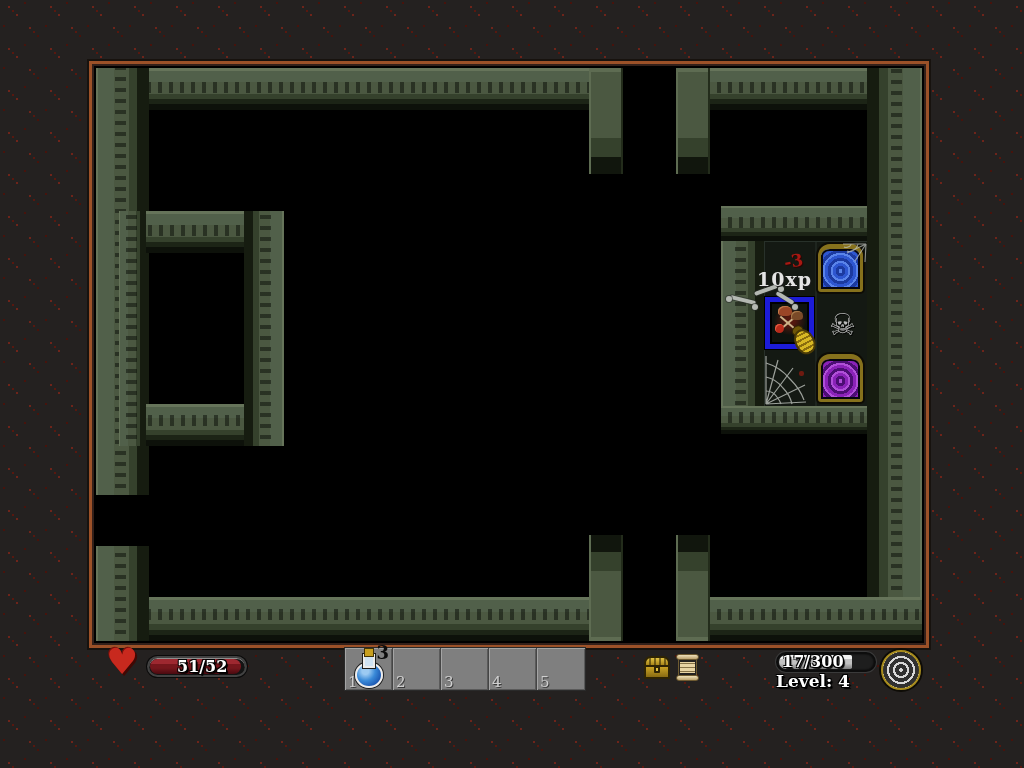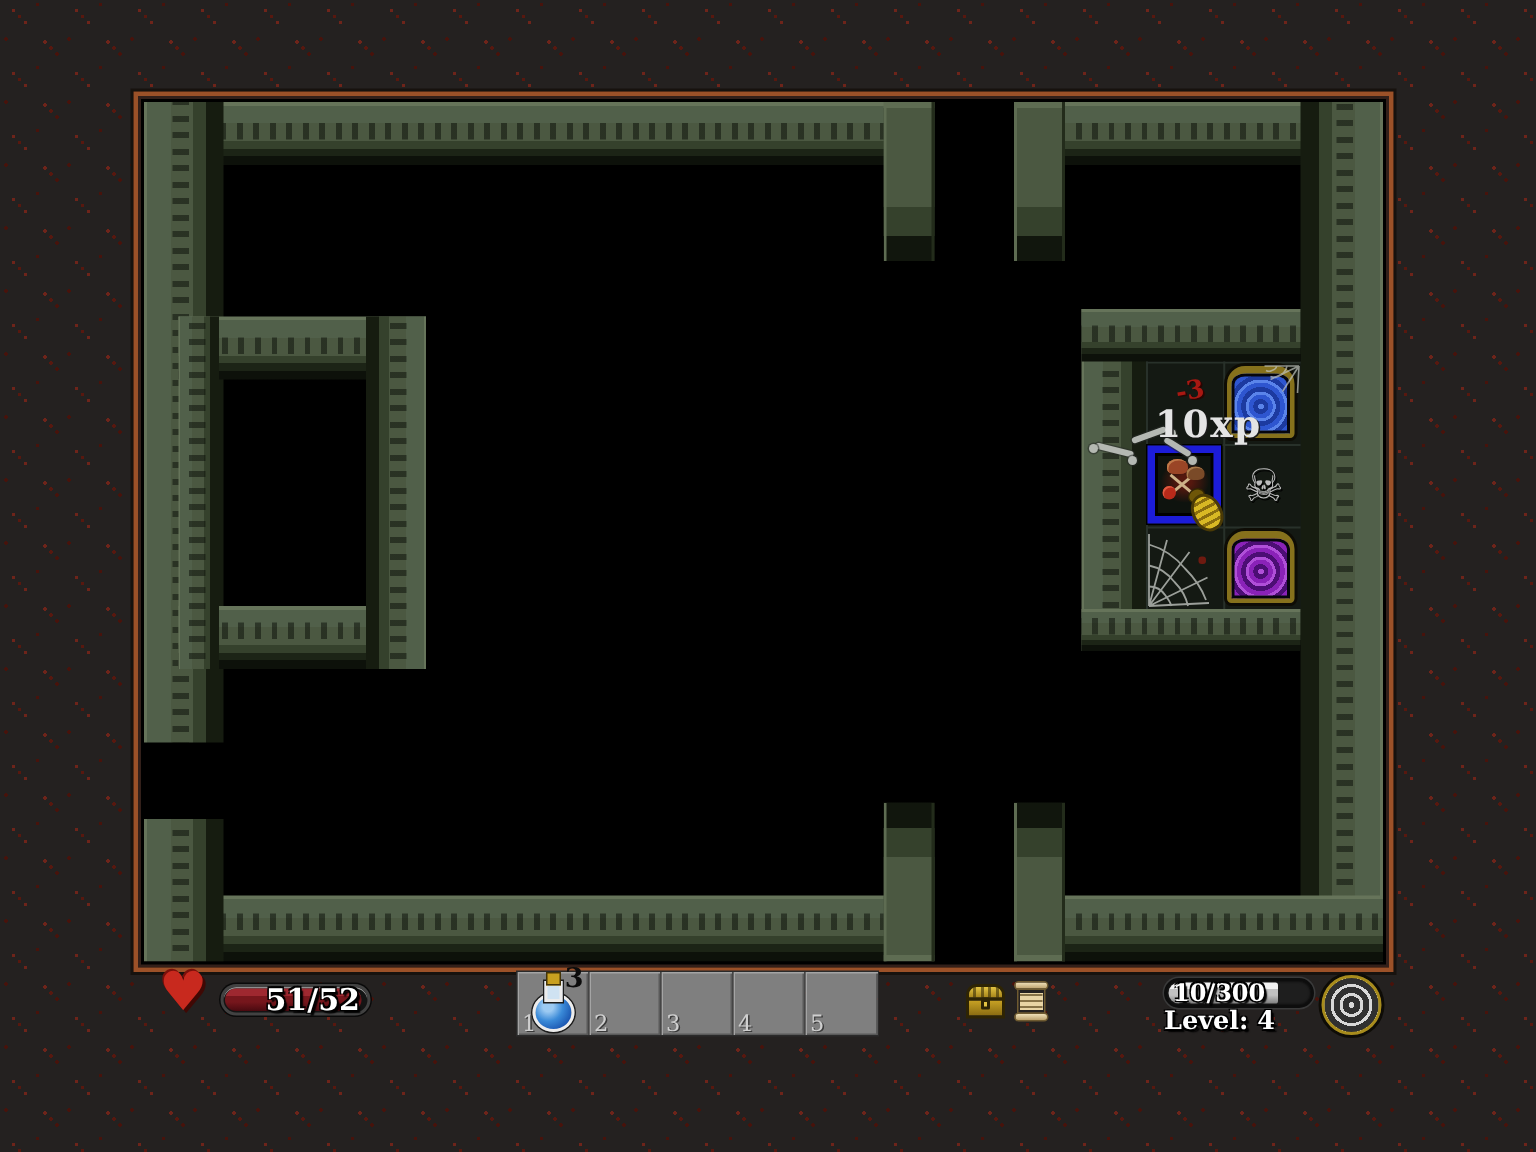--- a/index.html
+++ b/index.html
@@ -61,34 +61,34 @@
     background:radial-gradient(#54180e 20%, rgba(84,24,14,0) 72%);}
   .cap-shape{position:absolute;border-radius:55% 55% 40% 40%;}
   .mush-stem{position:absolute;height:2px;background:#cdb288;}
   .berry{position:absolute;border-radius:50%;}
   .beetle{position:absolute;width:22px;height:28px;transform:rotate(-28deg);}
   .beetle .bbody{position:absolute;left:3px;top:5px;width:16px;height:22px;border-radius:50% 50% 46% 46%;
     background:repeating-linear-gradient(0deg,#d8b824 0 3px,#8a6d0e 3px 5px);border:2px solid #4a3a06;}
   .beetle .bhead{position:absolute;left:6px;top:0;width:10px;height:8px;border-radius:50%;background:#6e5608;border:1px solid #302404;}
   .bone{position:absolute;height:4px;background:#b4b8b2;border-radius:3px;box-shadow:0 0 0 1px rgba(40,44,40,.55);}
   .knob{position:absolute;width:6px;height:6px;border-radius:50%;background:#b4b8b2;box-shadow:0 0 0 1px rgba(40,44,40,.55);}
-  .floater-xp{position:absolute;left:661px;top:200px;font-size:25px;font-weight:bold;color:#e4e4e4;
-    text-shadow:1px 1px 0 #1a1a1a;letter-spacing:1px;margin-left:13px;}
+  .floater-xp{position:absolute;left:661px;top:200px;font-size:19px;font-weight:bold;color:#e4e4e4;
+    text-shadow:1px 1px 0 #1a1a1a;letter-spacing:1px;}
   .floater-dmg{position:absolute;left:688px;top:183px;font-size:17px;font-weight:bold;color:#a81812;
     transform:rotate(-10deg);text-shadow:1px 1px 0 #2a0402;}
   .reddot{position:absolute;left:703px;top:303px;width:5px;height:5px;background:#6e1a10;border-radius:2px;}
   
   .outl{text-shadow:-1px -1px 0 #000,1px -1px 0 #000,-1px 1px 0 #000,1px 1px 0 #000,2px 2px 1px #000;}
   .heart{position:absolute;left:106px;top:644px;font-family:"DejaVu Sans",sans-serif;font-size:36px;line-height:36px;
     color:#c8291e;text-shadow:2px 2px 0 #400804, -1px -1px 0 #7a100a;}
   .hpbar{position:absolute;left:147px;top:656px;width:100px;height:21px;box-sizing:border-box;border-radius:11px;
     background:#141414;border:2px solid #424242;box-shadow:inset 0 1px 0 #8e8e8e,0 0 0 1px #0a0a0a;}
   .hpfill{position:absolute;left:1px;top:1px;bottom:1px;width:95%;border-radius:9px;
     background:linear-gradient(180deg,#9e2830 0 32%,#76161c 32% 60%,#4a0a10);}
-  .hptext{position:absolute;left:28px;top:-1px;line-height:19px;font-size:20px;font-weight:bold;color:#fff;}
+  .hptext{position:absolute;left:28px;top:-1px;line-height:19px;font-size:16px;font-weight:bold;color:#fff;}
   .hotbar{position:absolute;left:345px;top:648px;height:42px;display:flex;box-shadow:0 0 0 1px #2a2a2a;}
   .slot{position:relative;width:48px;height:42px;background:#7f7f7f;box-sizing:border-box;border-right:1px solid #454545;
     box-shadow:inset 1px 1px 0 #a4a4a4, inset -1px -1px 0 #5a5a5a;}
   .slot:last-child{border-right:none;}
   .slotnum{position:absolute;left:3px;bottom:-1px;font-size:15px;color:#cfcfcf;text-shadow:1px 1px 0 #3a3a3a;}
   .slotcount{position:absolute;right:3px;top:-6px;font-size:18px;font-weight:bold;color:#0c0c0c;}
   .potion{position:absolute;left:8px;top:2px;width:32px;height:37px;}
   .potion .pbody{position:absolute;left:2px;top:12px;width:24px;height:22px;border-radius:50%;
     background:radial-gradient(circle at 35% 32%,#9ccaf2 0 16%,#3a8ad8 45%,#1a55b0 78%,#123c88);
     border:2px solid #ececec;box-shadow:0 0 0 1px #1c1c1c;}
@@ -243,19 +243,19 @@
   </div>
 
   <div class="scroll">
     <span class="rtop"></span>
     <span class="rbody"></span>
     <span class="rbot"></span>
   </div>
 
   <div class="xpbar">
     <div class="xpfill"></div>
-    <span class="xptext outl">10/300</span>
+    <span class="xptext outl">17/300</span>
   </div>
   <span class="leveltext outl">Level: 4</span>
 
   <div class="bullseye"></div>
 
 </div>
 
 </body></html>

